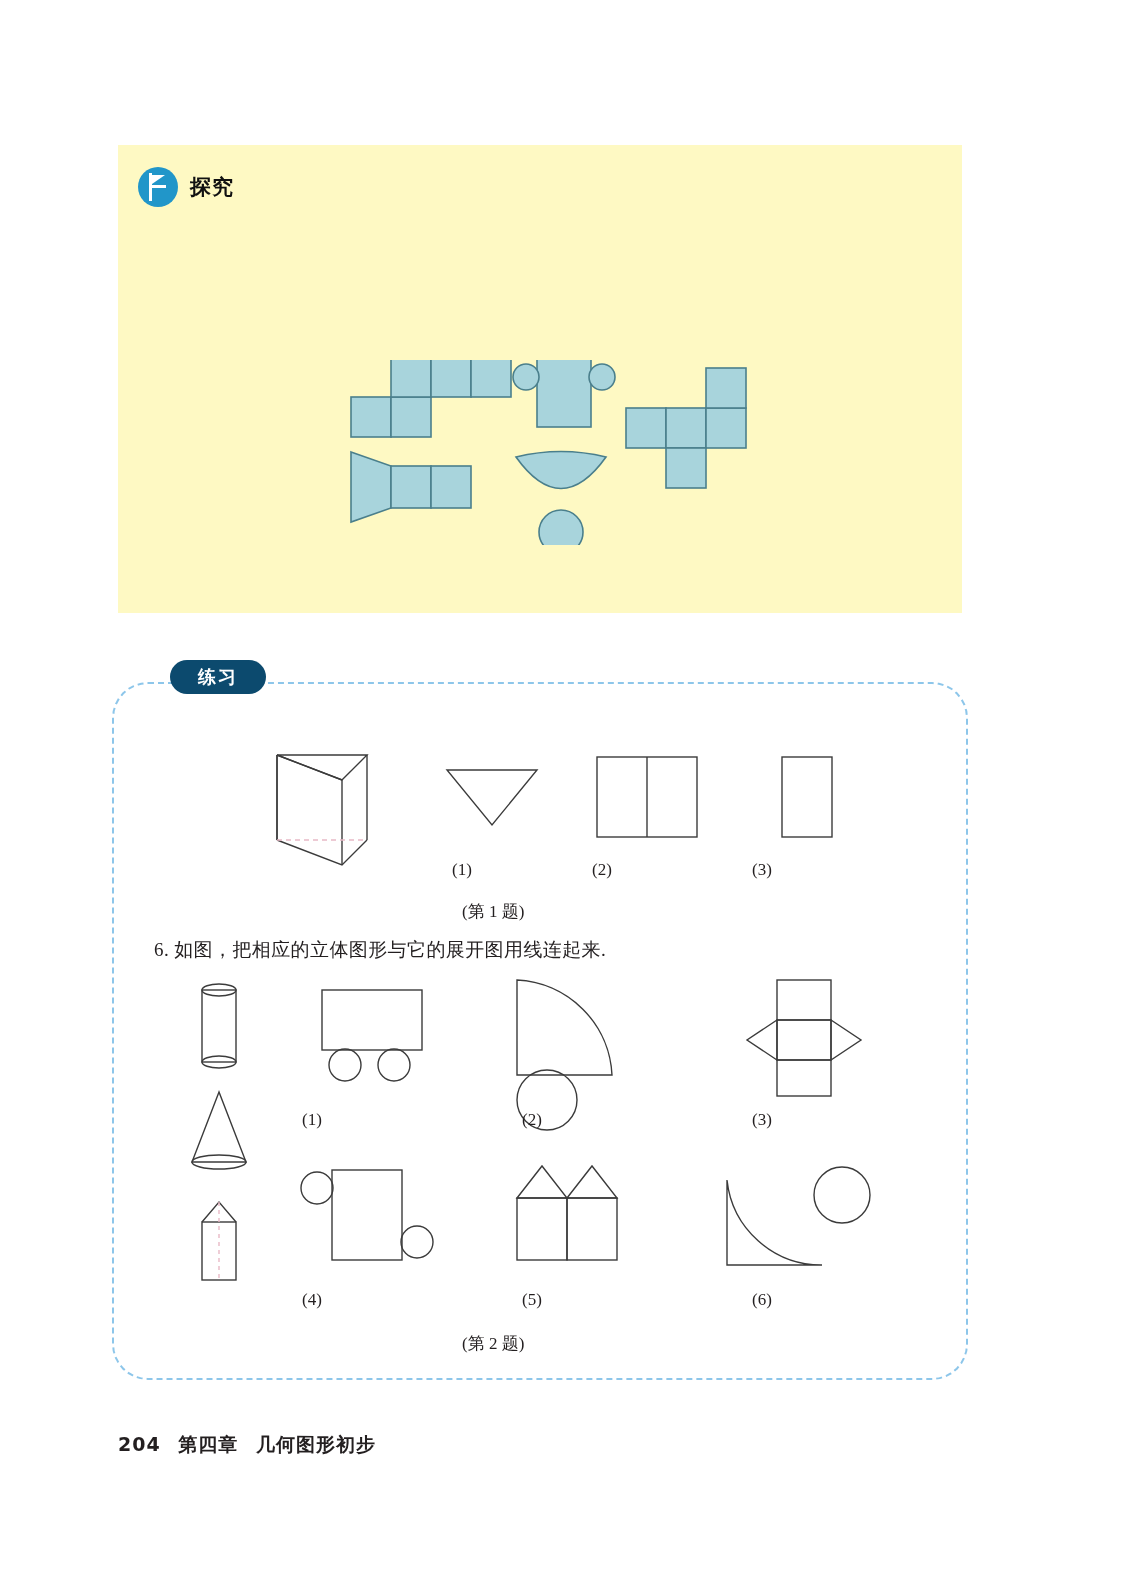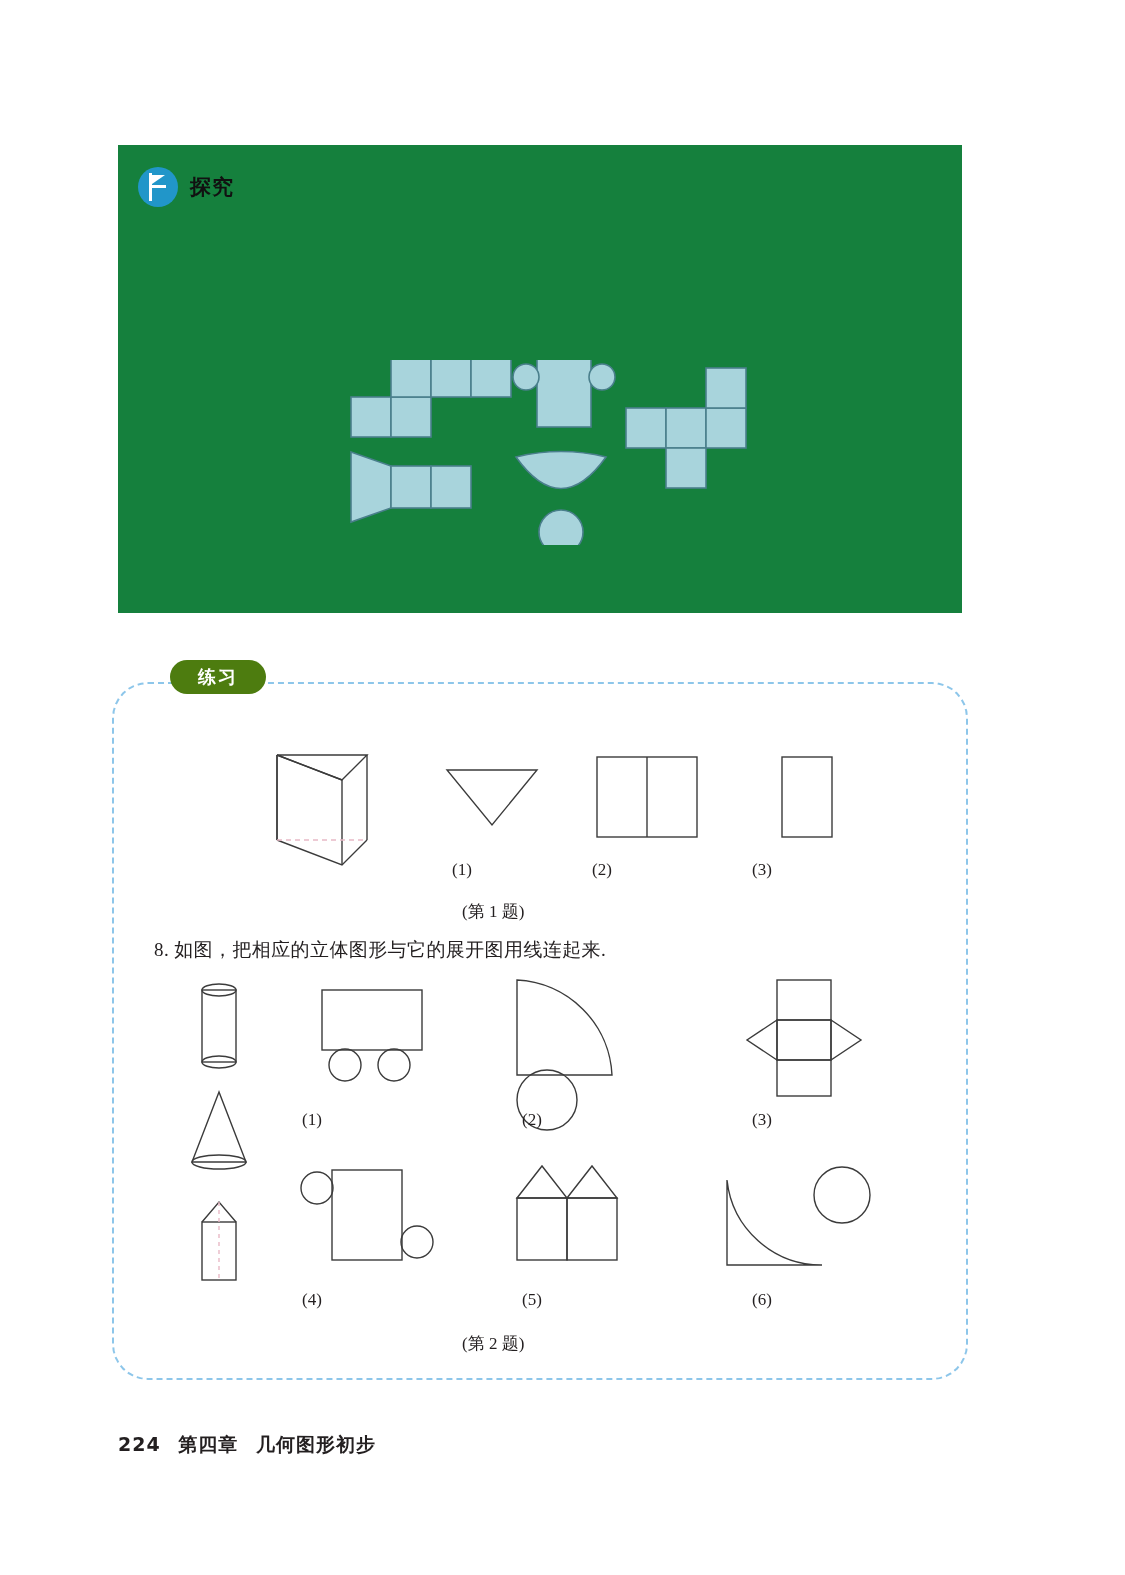--- a/index.html
+++ b/index.html
@@ -16,21 +16,21 @@
     overflow: hidden;
   }
 
   
   .explore-box {
     position: absolute;
     left: 118px;
     top: 145px;
     width: 844px;
     height: 468px;
-    background: #15803d;
+    background: #fef9c3;
     box-sizing: border-box;
   }
   .explore-head {
     position: absolute;
     left: 20px;
     top: 22px;
     display: flex;
     align-items: center;
     gap: 12px;
   }
@@ -111,21 +111,21 @@
     border: 2px dashed #8dc6ea;
     border-radius: 36px;
     box-sizing: border-box;
   }
   .practice-tab {
     position: absolute;
     left: 58px;
     top: 0px;
     width: 96px;
     height: 34px;
-    background: #4d7c0f;
+    background: #0c4a6e;
     border-radius: 17px;
     color: #fff;
     font-family: "DejaVu Sans", sans-serif;
     font-weight: bold;
     font-size: 18px;
     line-height: 34px;
     text-align: center;
     letter-spacing: 2px;
   }
   .q-text {
@@ -235,21 +235,21 @@
         <rect x="640" y="22" width="50" height="80"></rect>
       </g>
     </svg>
   </div>
 
   <div class="q-label" style="left:320px; top:200px;">(1)</div>
   <div class="q-label" style="left:460px; top:200px;">(2)</div>
   <div class="q-label" style="left:620px; top:200px;">(3)</div>
   <div class="q-caption" style="left:350px; top:240px;">(第 1 题)</div>
 
-  <div class="q-text" style="left:42px; top:277px;">8. 如图，把相应的立体图形与它的展开图用线连起来.</div>
+  <div class="q-text" style="left:42px; top:277px;">6. 如图，把相应的立体图形与它的展开图用线连起来.</div>
 
   <div style="position:absolute; left:30px; top:310px;">
     <svg width="800" height="360" viewBox="0 0 800 360">
       <g fill="none" stroke="#3b3b3b" stroke-width="1.4">
 
         <rect x="60" y="20" width="34" height="72"></rect>
         <ellipse cx="77" cy="20" rx="17" ry="6"></ellipse>
         <ellipse cx="77" cy="92" rx="17" ry="6"></ellipse>
 
         <path d="M 77 122 L 50 192 L 104 192 Z"></path>
@@ -292,16 +292,16 @@
   <div class="q-label" style="left:620px; top:450px;">(3)</div>
 
   <div class="q-label" style="left:170px; top:630px;">(4)</div>
   <div class="q-label" style="left:390px; top:630px;">(5)</div>
   <div class="q-label" style="left:620px; top:630px;">(6)</div>
 
   <div class="q-caption" style="left:350px; top:672px;">(第 2 题)</div>
 </div>
 
 <div class="footer">
-  <span class="pg">224</span>
+  <span class="pg">204</span>
   <span class="pg">第四章</span>
   <span>几何图形初步</span>
 </div>
 
 </body></html>

